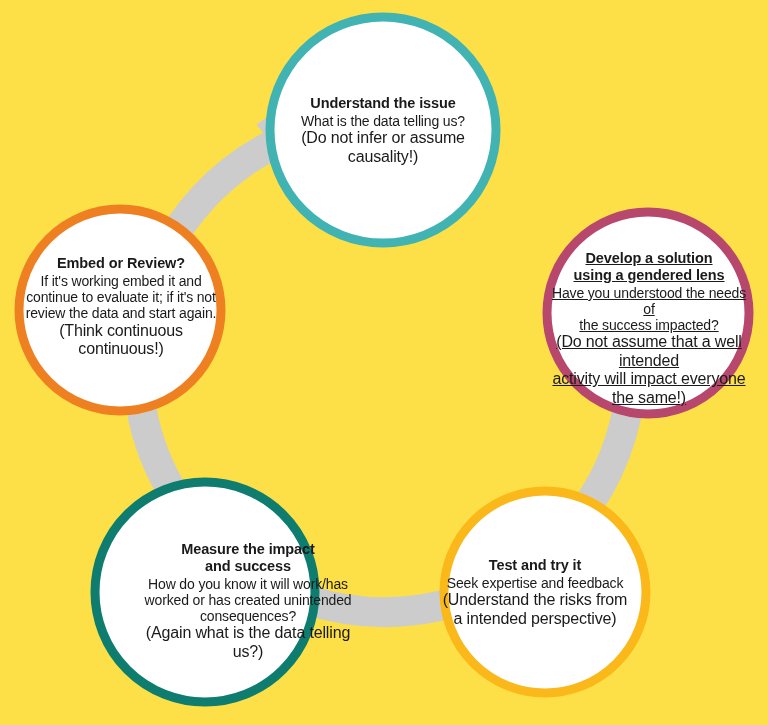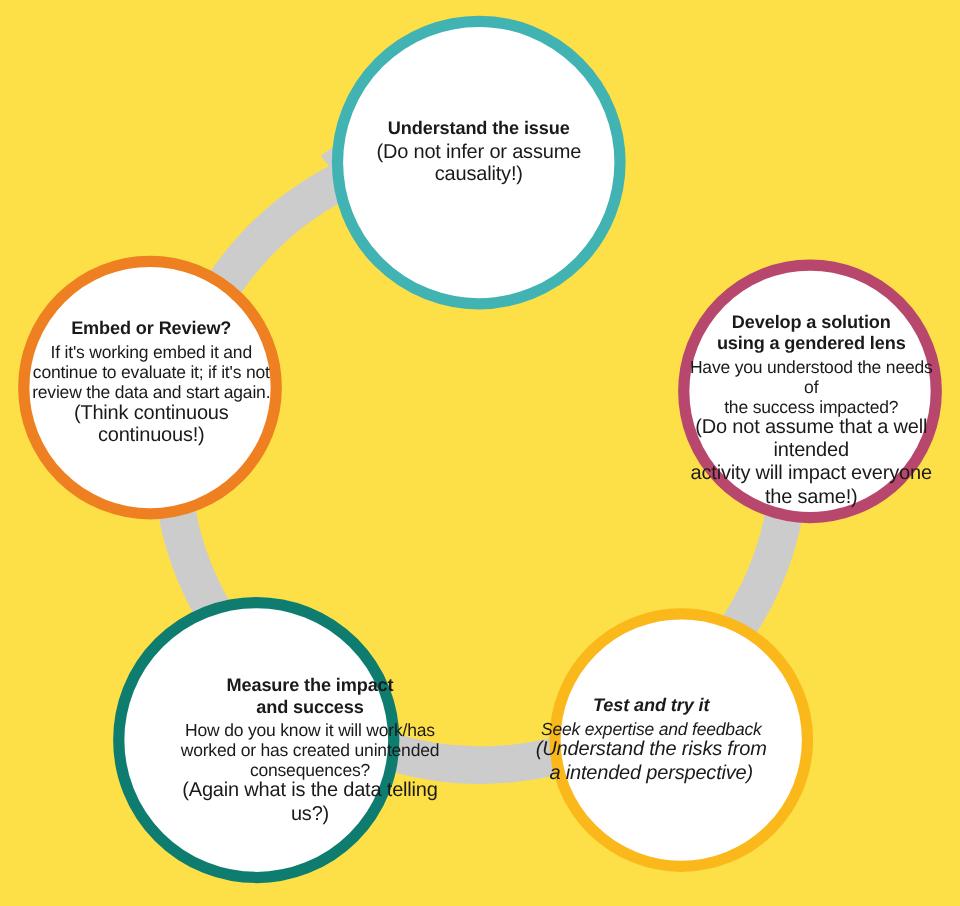--- a/index.html
+++ b/index.html
@@ -47,22 +47,22 @@
     letter-spacing: -0.15px;
     white-space: pre-line;
   }
   .node-note {
     font-size: 16px;
     letter-spacing: -0.15px;
     white-space: pre-line;
   }
   
   #text-understand { left: 279px; top:  95px; width: 208px; }
-  #text-develop    { left: 545px; top: 250px; width: 208px; }
-  #text-test       { left: 424px; top: 557px; width: 194px; font-style: italic; }
+  #text-develop    { left: 545px; top: 250px; width: 208px; text-decoration: underline; }
+  #text-test       { left: 438px; top: 557px; width: 194px; }
   #text-measure    { left:  96px; top: 541px; width: 220px; margin-left: 42px; }
   #text-embed      { left:  16px; top: 255px; width: 210px; }
 </style>
 </head>
 <body>
 
 <div id="diagram-root" style="background: #fde047; padding-left: 48px;">
 
   <svg id="cycle-svg" viewBox="0 0 768 725" xmlns="http://www.w3.org/2000/svg">
 
@@ -85,20 +85,21 @@
 
       <circle id="ring-measure" cx="205" cy="592" r="110" fill="#FFFFFF" stroke="#0E7D70" stroke-width="9"></circle>
 
       <circle id="ring-embed" cx="120" cy="310" r="101" fill="#FFFFFF" stroke="#EE8022" stroke-width="9"></circle>
 
     </g>
   </svg>
 
   <div class="node-text" id="text-understand">
     <div class="node-title">Understand the issue</div>
+    <div class="node-body">What is the data telling us?</div>
     <div class="node-note">(Do not infer or assume
 causality!)</div>
   </div>
 
   <div class="node-text" id="text-develop">
     <div class="node-title">Develop a solution
 using a gendered lens</div>
     <div class="node-body">Have you understood the needs of
 the success impacted?</div>
     <div class="node-note">(Do not assume that a well intended

